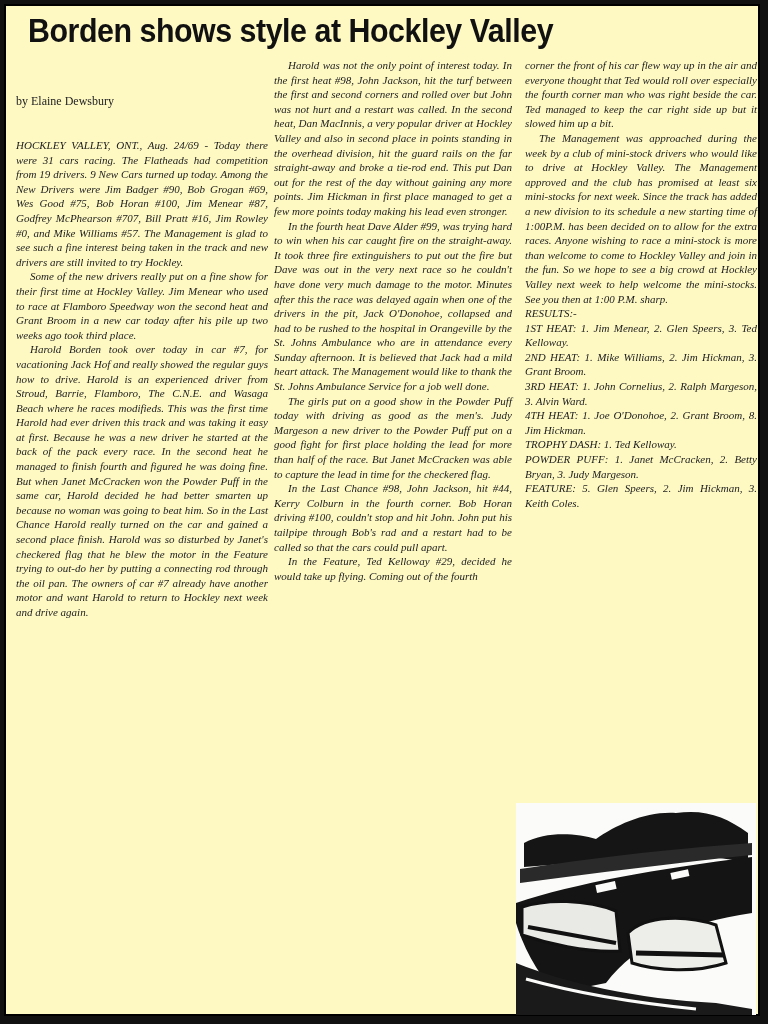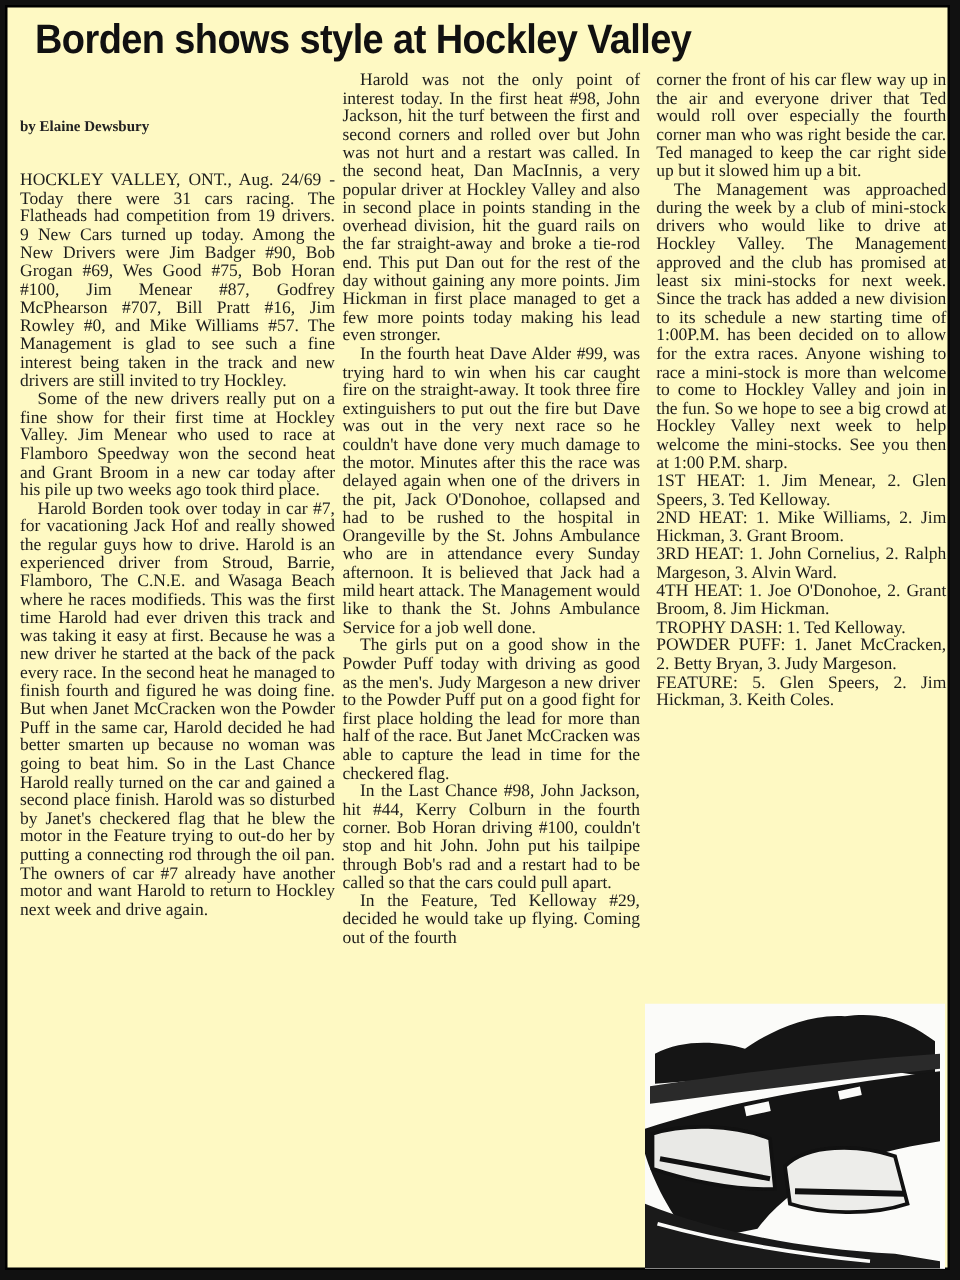--- a/index.html
+++ b/index.html
@@ -10,26 +10,27 @@
     color:#1a1a1a;
   }
   .headline {
     position:absolute; left:22px; top:6px; width:720px;
     font-family:"Liberation Sans", sans-serif; font-weight:bold;
     font-size:33px; letter-spacing:-0.5px; transform:scaleX(0.92); transform-origin:left top;
     color:#111; white-space:nowrap;
   }
   .col {
     position:absolute; font-family:"Liberation Serif", serif;
-    font-size:14px; line-height:14.6px; text-align:justify;
+    font-size:11px; line-height:14.6px; text-align:justify;
     color:#1c1c1c;
+    font-style:italic;
   }
   .col p { margin:0; text-indent:14px; }
   .col p.noindent { text-indent:0; }
-  .byline { position:absolute; left:10px; top:88px; font-family:"Liberation Serif", serif; font-weight:bold; font-size:12px; color:#222; }
+  .byline { position:absolute; left:10px; top:88px; font-family:"Liberation Serif", serif; font-weight:normal; font-size:12px; color:#222; }
   #col1 { left:10px; top:120px; width:252px;margin-top:12px; }
   #col2 { left:268px; top:52px; width:238px; }
   #col3 { left:519px; top:52px; width:232px; }
   .results p { text-indent:0; }
   .photo {
     position:absolute; left:510px; top:797px; width:240px; height:212px;
     background:#fbfbf9; overflow:hidden;
   }
 </style>
 </head>
@@ -47,23 +48,24 @@
 
   <div class="col" id="col2">
     <p>Harold was not the only point of interest today. In the first heat #98, John Jackson, hit the turf between the first and second corners and rolled over but John was not hurt and a restart was called. In the second heat, Dan MacInnis, a very popular driver at Hockley Valley and also in second place in points standing in the overhead division, hit the guard rails on the far straight-away and broke a tie-rod end. This put Dan out for the rest of the day without gaining any more points. Jim Hickman in first place managed to get a few more points today making his lead even stronger.</p>
     <p>In the fourth heat Dave Alder #99, was trying hard to win when his car caught fire on the straight-away. It took three fire extinguishers to put out the fire but Dave was out in the very next race so he couldn't have done very much damage to the motor. Minutes after this the race was delayed again when one of the drivers in the pit, Jack O'Donohoe, collapsed and had to be rushed to the hospital in Orangeville by the St. Johns Ambulance who are in attendance every Sunday afternoon. It is believed that Jack had a mild heart attack. The Management would like to thank the St. Johns Ambulance Service for a job well done.</p>
     <p>The girls put on a good show in the Powder Puff today with driving as good as the men's. Judy Margeson a new driver to the Powder Puff put on a good fight for first place holding the lead for more than half of the race. But Janet McCracken was able to capture the lead in time for the checkered flag.</p>
     <p>In the Last Chance #98, John Jackson, hit #44, Kerry Colburn in the fourth corner. Bob Horan driving #100, couldn't stop and hit John. John put his tailpipe through Bob's rad and a restart had to be called so that the cars could pull apart.</p>
     <p>In the Feature, Ted Kelloway #29, decided he would take up flying. Coming out of the fourth</p>
   </div>
 
   <div class="col" id="col3">
-    <p class="noindent">corner the front of his car flew way up in the air and everyone driver that Ted would roll over especially the fourth corner man who was right beside the car. Ted managed to keep the car right side up but it slowed him up a bit.</p>
+    <p class="noindent">corner the front of his car flew way up in the air and everyone thought that Ted would roll over especially the fourth corner man who was right beside the car. Ted managed to keep the car right side up but it slowed him up a bit.</p>
     <p>The Management was approached during the week by a club of mini-stock drivers who would like to drive at Hockley Valley. The Management approved and the club has promised at least six mini-stocks for next week. Since the track has added a new division to its schedule a new starting time of 1:00P.M. has been decided on to allow for the extra races. Anyone wishing to race a mini-stock is more than welcome to come to Hockley Valley and join in the fun. So we hope to see a big crowd at Hockley Valley next week to help welcome the mini-stocks. See you then at 1:00 P.M. sharp.</p>
     <div class="results">
+      <p>RESULTS:-</p>
       <p>1ST HEAT: 1. Jim Menear, 2. Glen Speers, 3. Ted Kelloway.</p>
       <p>2ND HEAT: 1. Mike Williams, 2. Jim Hickman, 3. Grant Broom.</p>
       <p>3RD HEAT: 1. John Cornelius, 2. Ralph Margeson, 3. Alvin Ward.</p>
       <p>4TH HEAT: 1. Joe O'Donohoe, 2. Grant Broom, 8. Jim Hickman.</p>
       <p>TROPHY DASH: 1. Ted Kelloway.</p>
       <p>POWDER PUFF: 1. Janet McCracken, 2. Betty Bryan, 3. Judy Margeson.</p>
       <p>FEATURE: 5. Glen Speers, 2. Jim Hickman, 3. Keith Coles.</p>
     </div>
   </div>
 

